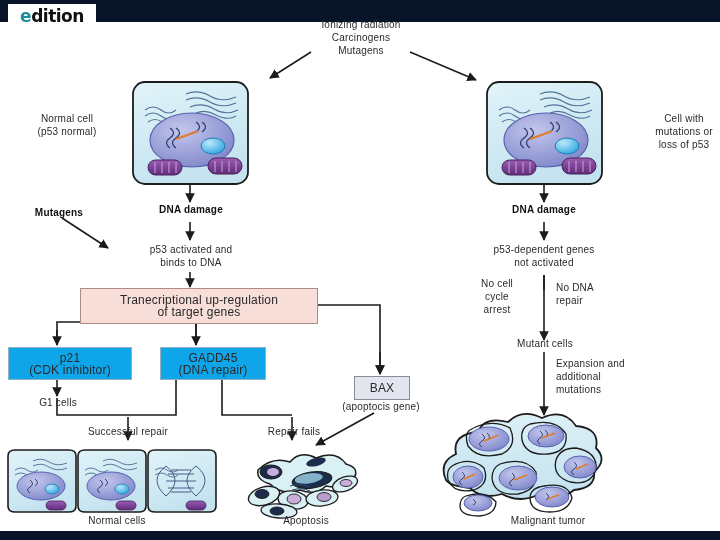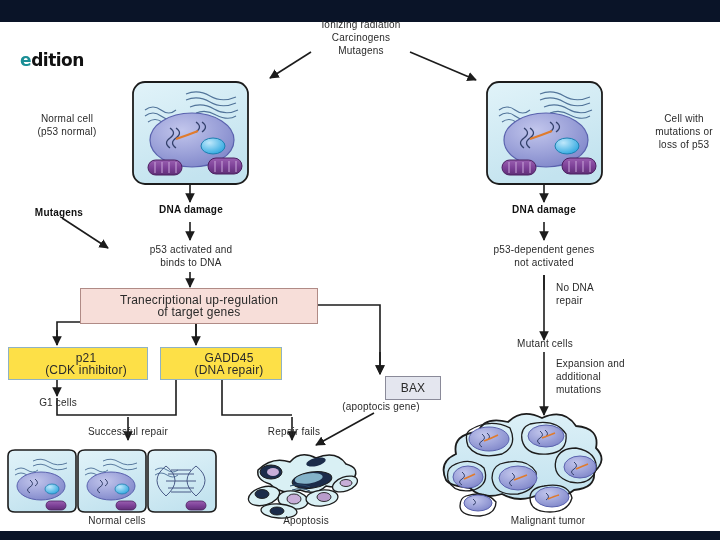--- a/index.html
+++ b/index.html
@@ -13,21 +13,21 @@
   #stage{position:absolute;left:0;top:0;width:720px;height:540px;}
 
   
   .banner{position:absolute;left:0;width:720px;background:#0a1428;}
   .banner.top{top:0;height:22px;}
   .banner.bottom{top:531px;height:9px;}
 
   
   .logo{
     position:absolute;left:8px;top:4px;width:88px;height:24px;
-    background:#ffffff;display:flex;align-items:center;justify-content:center;margin-top:44px;
+    background:#ffffff;display:flex;align-items:center;justify-content:center;
   }
   .logo-text{
     font-family:"DejaVu Sans", sans-serif;
     font-weight:bold;font-size:17px;letter-spacing:-0.5px;
     color:#111111;line-height:1;white-space:nowrap;
   }
   .logo-e{color:#1b8f96;}
 
   
   .t{
@@ -41,21 +41,21 @@
   .t.l{text-align:left;}
 
   
   .box{
     position:absolute;border:1px solid #8a8a8a;
     display:flex;align-items:center;justify-content:center;
     text-align:center;font-size:12px;line-height:12px;
     white-space:pre-line;color:#2a2a2a;letter-spacing:.2px;
   }
   .box.pink{background:#f7ded9;border-color:#b08b86;}
-  .box.blue{background:#fde047;border-color:#8fb2c4;padding-left:16px;}
+  .box.blue{background:#0ea5e9;border-color:#8fb2c4;}
   .box.grey{background:#e4e6ef;border-color:#8a8a99;}
 
   svg.ov{position:absolute;left:0;top:0;width:720px;height:540px;overflow:visible;pointer-events:none;}
 </style>
 </head>
 <body>
 
 <div id="stage">
 
   <div class="banner top"></div>
@@ -329,34 +329,37 @@
   <div class="t" style="left:124px;top:243px;width:134px;">p53 activated and
 binds to DNA</div>
 
   <div class="box pink" style="left:80px;top:288px;width:236px;height:34px;">Tranecriptional up-regulation
 of target genes</div>
 
   <div class="box blue" style="left:8px;top:347px;width:122px;height:31px;">p21
 (CDK inhibitor)</div>
   <div class="box blue" style="left:160px;top:347px;width:104px;height:31px;">GADD45
 (DNA repair)</div>
-  <div class="box grey" style="left:354px;top:376px;width:54px;height:22px;margin-left:31px;">BAX</div>
+  <div class="box grey" style="left:354px;top:376px;width:54px;height:22px;">BAX</div>
   <div class="t" style="left:306px;top:400px;width:150px;">(apoptocis gene)</div>
 
   <div class="t" style="left:18px;top:396px;width:80px;">G1 cells</div>
   <div class="t" style="left:62px;top:425px;width:132px;">Successful repair</div>
   <div class="t" style="left:244px;top:425px;width:100px;">Repair fails</div>
 
   <div class="t" style="left:62px;top:514px;width:110px;">Normal cells</div>
   <div class="t" style="left:258px;top:514px;width:96px;">Apoptosis</div>
 
   <div class="t b" style="left:488px;top:203px;width:112px;">DNA damage</div>
   <div class="t" style="left:468px;top:243px;width:152px;">p53-dependent genes
 not activated</div>
 
+  <div class="t" style="left:462px;top:277px;width:70px;">No cell
+cycle
+arrest</div>
   <div class="t l" style="left:556px;top:281px;width:70px;">No DNA
 repair</div>
 
   <div class="t" style="left:486px;top:337px;width:118px;">Mutant cells</div>
   <div class="t l" style="left:556px;top:357px;width:110px;">Expansion and
 additional
 mutations</div>
 
   <div class="t" style="left:478px;top:514px;width:140px;">Malignant tumor</div>
 

